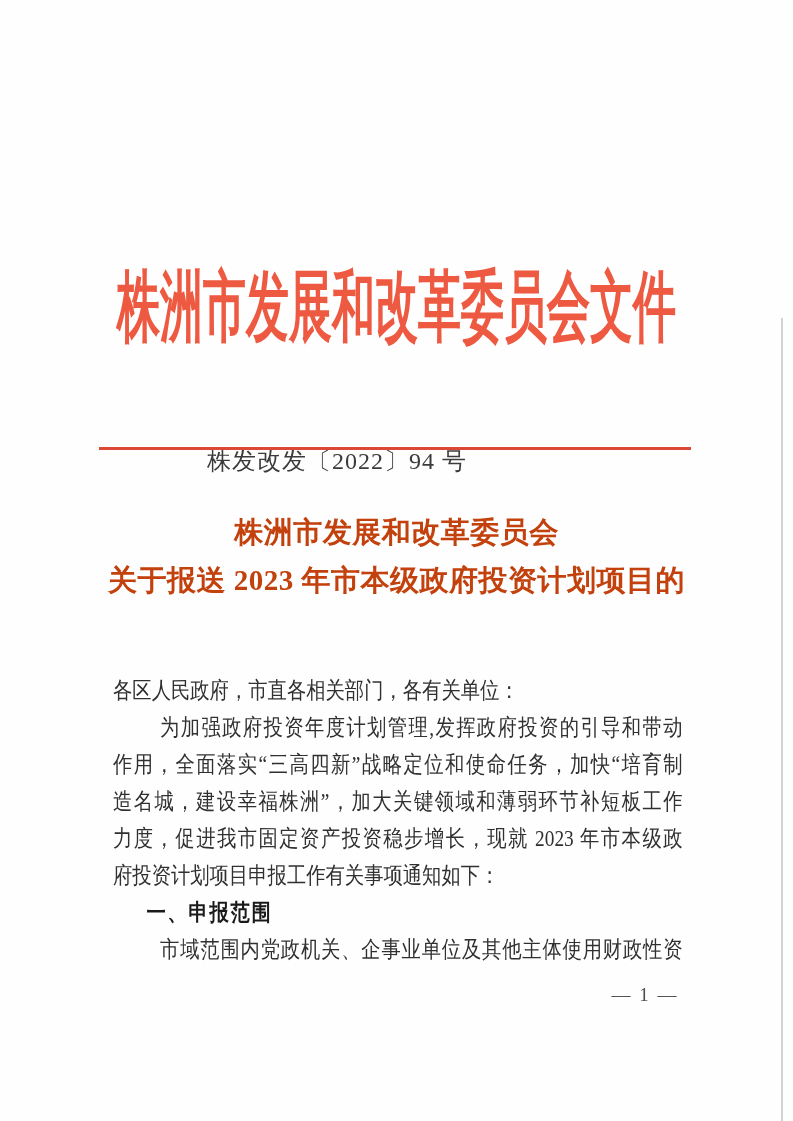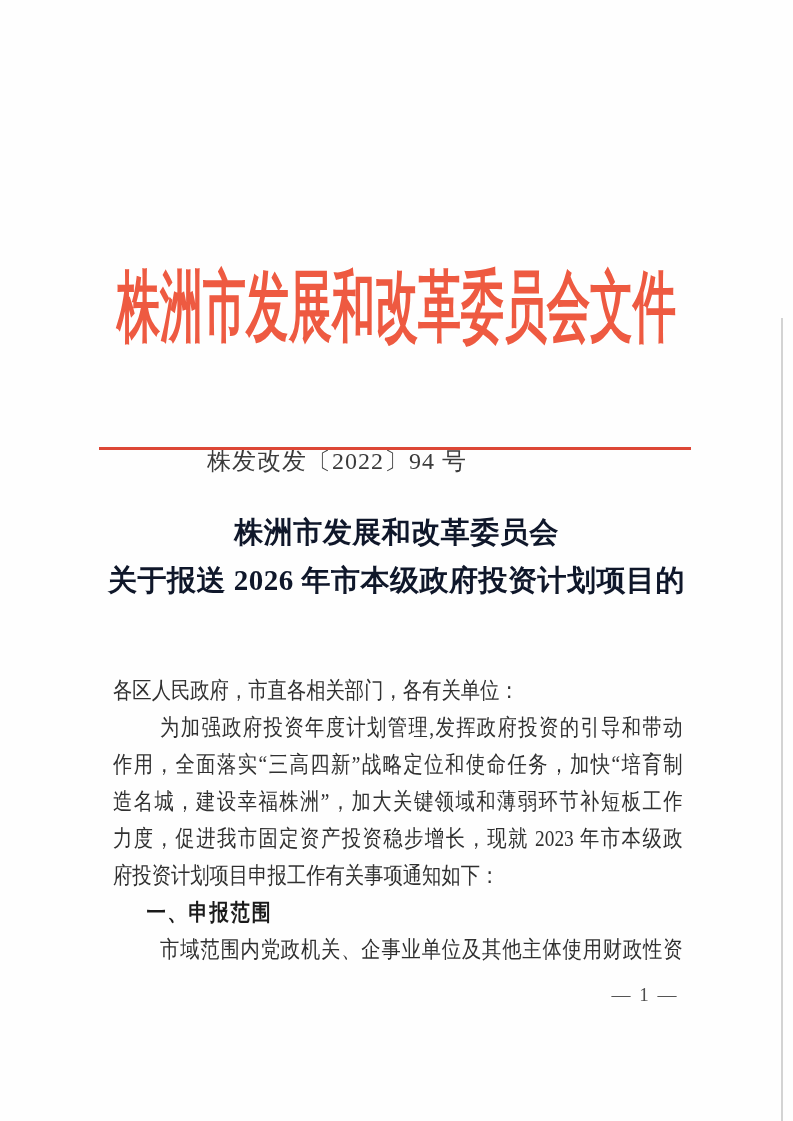--- a/index.html
+++ b/index.html
@@ -60,21 +60,21 @@
 
   
   .doc-title {
     position: absolute;
     top: 508px;
     left: 0;
     width: 793px;
     text-align: center;
     font-size: 29px;
     font-weight: bold;
-    color: #0f172a;
+    color: #c2410c;
     line-height: 48px;
     letter-spacing: 0.5px;
   }
 
   
   .body-block {
     position: absolute;
     top: 672px;
     left: 113px;
     width: 678px;
@@ -134,21 +134,21 @@
 <div class="page">
 
   <div class="red-banner">株洲市发展和改革委员会文件</div>
 
   <div class="doc-number">株发改发〔2022〕94 号</div>
 
   <div class="red-rule"></div>
 
   <div class="doc-title">
     <div>株洲市发展和改革委员会</div>
-    <div>关于报送 2026 年市本级政府投资计划项目的</div>
+    <div>关于报送 2023 年市本级政府投资计划项目的</div>
   </div>
 
   <div class="body-block">
     <div class="line">各区人民政府，市直各相关部门，各有关单位：</div>
     <div class="line indent fill">为加强政府投资年度计划管理,发挥政府投资的引导和带动</div>
     <div class="line fill">作用，全面落实“三高四新”战略定位和使命任务，加快“培育制</div>
     <div class="line fill">造名城，建设幸福株洲”，加大关键领域和薄弱环节补短板工作</div>
     <div class="line fill">力度，促进我市固定资产投资稳步增长，现就 2023 年市本级政</div>
     <div class="line">府投资计划项目申报工作有关事项通知如下：</div>
     <div class="line heading">一、申报范围</div>

